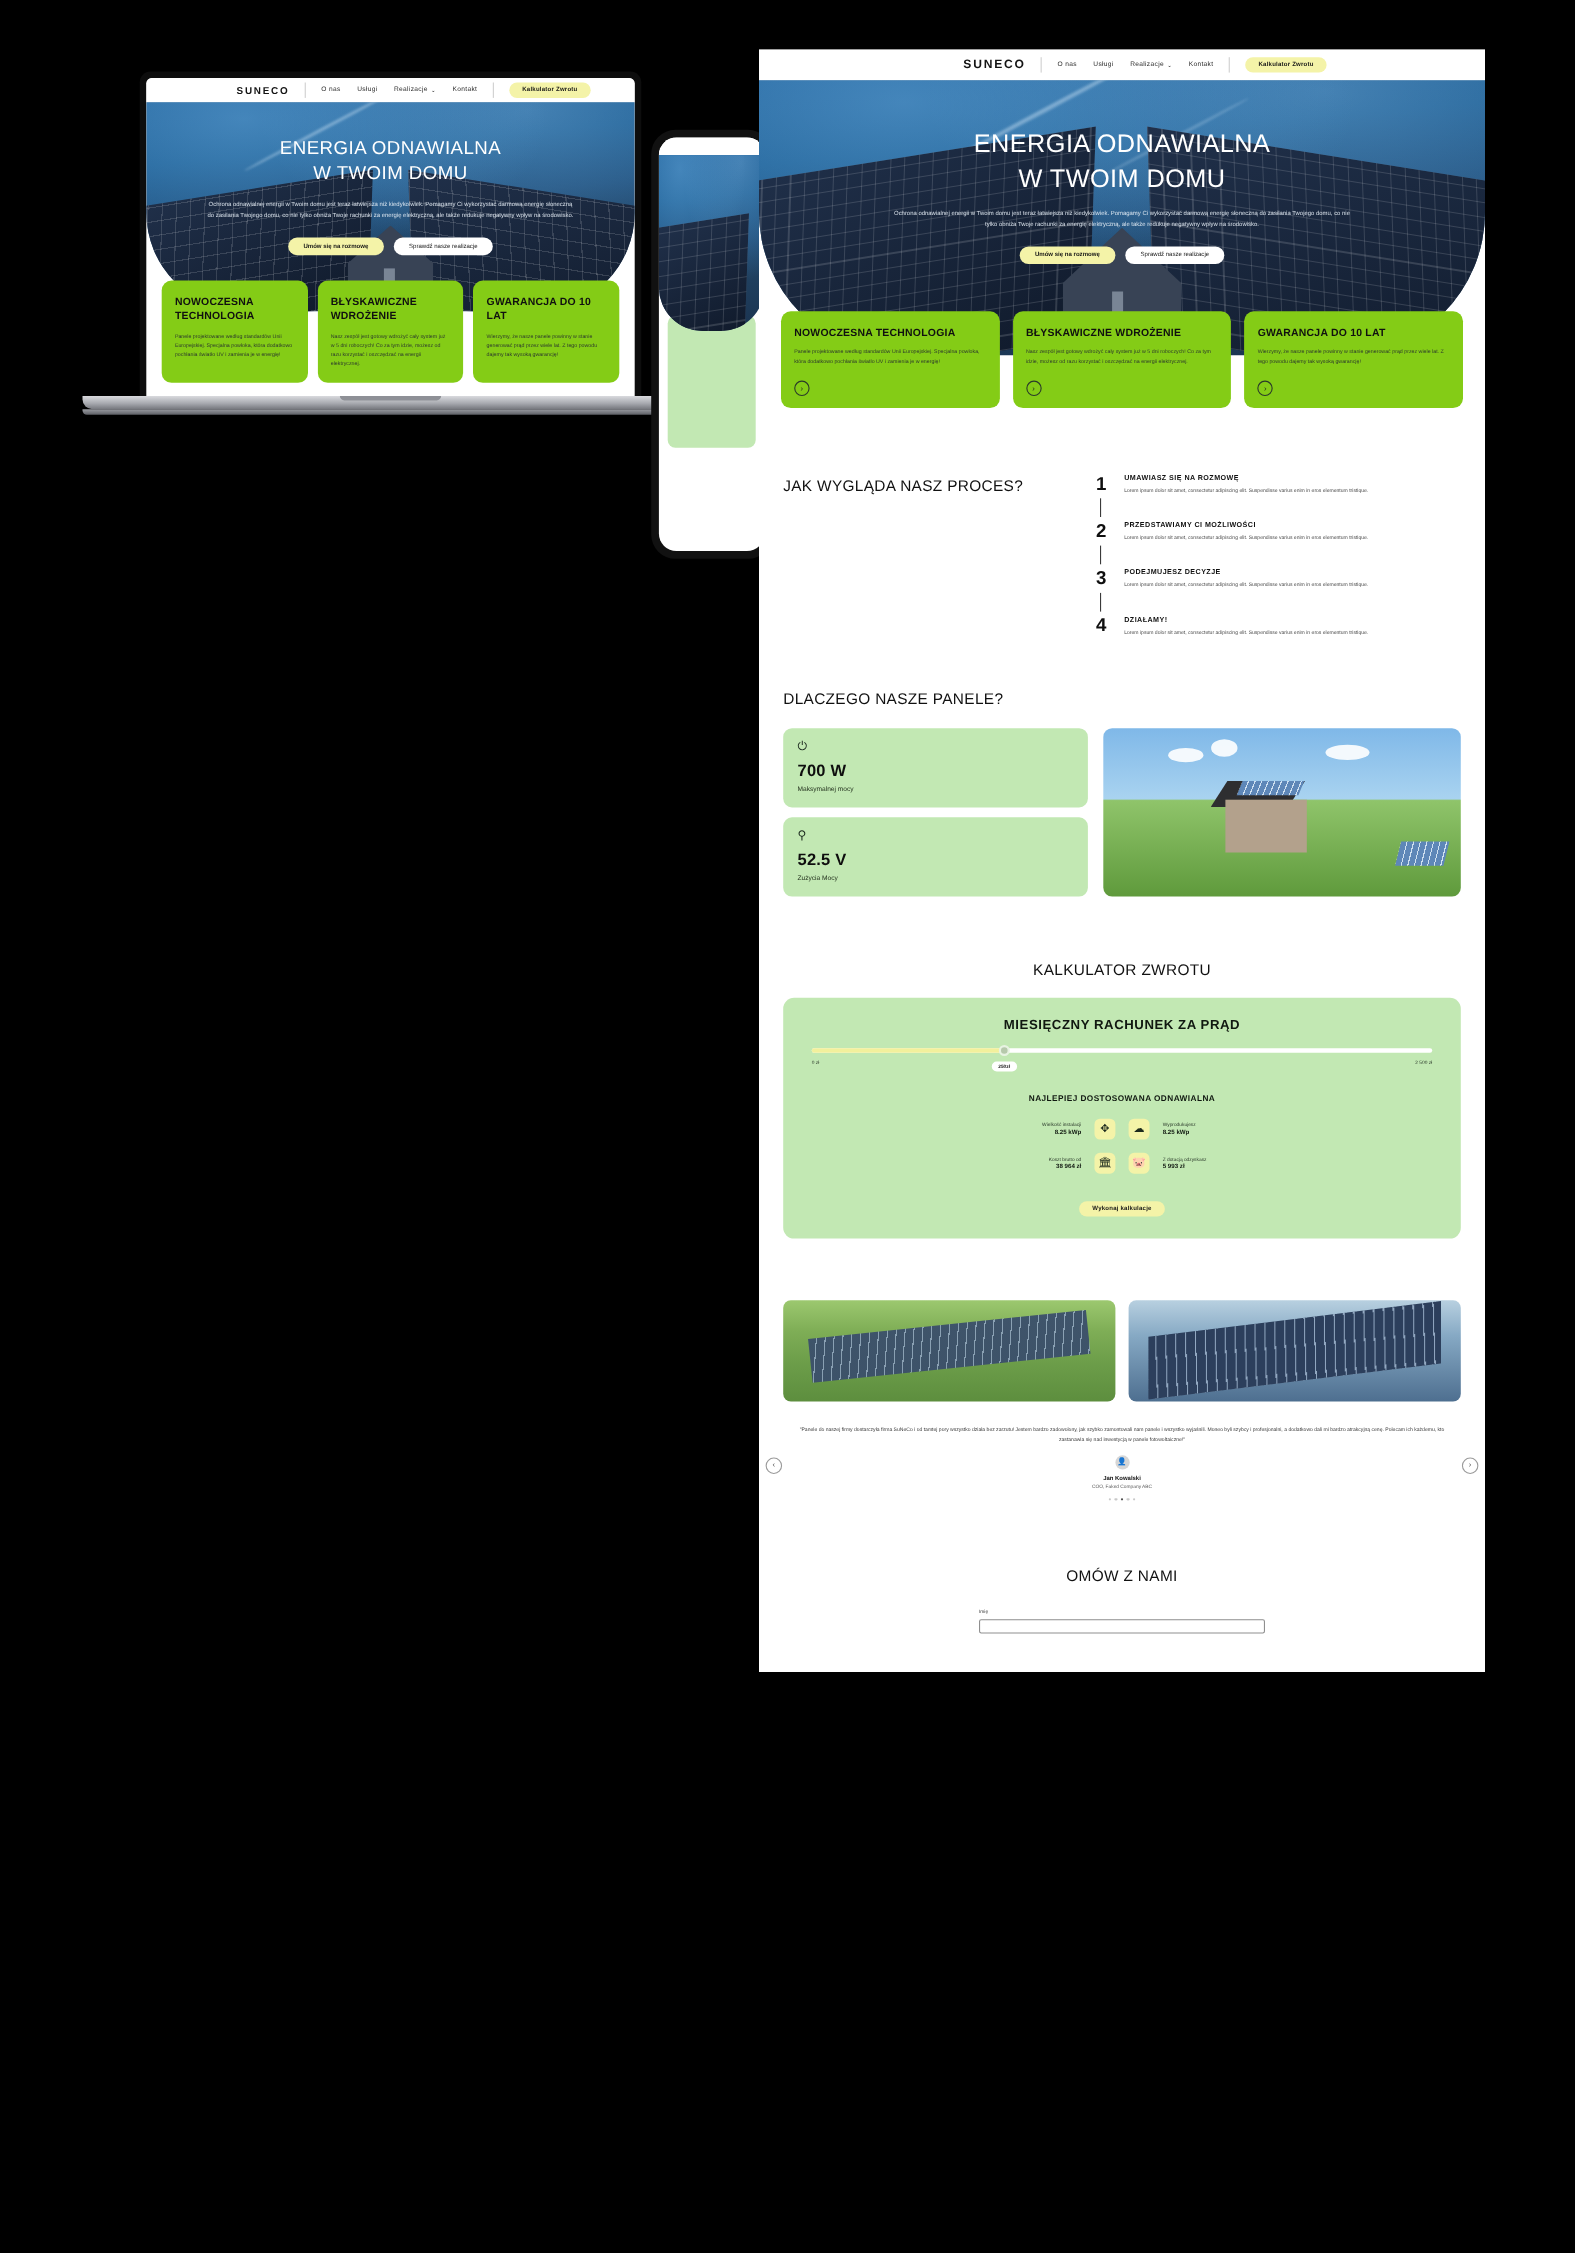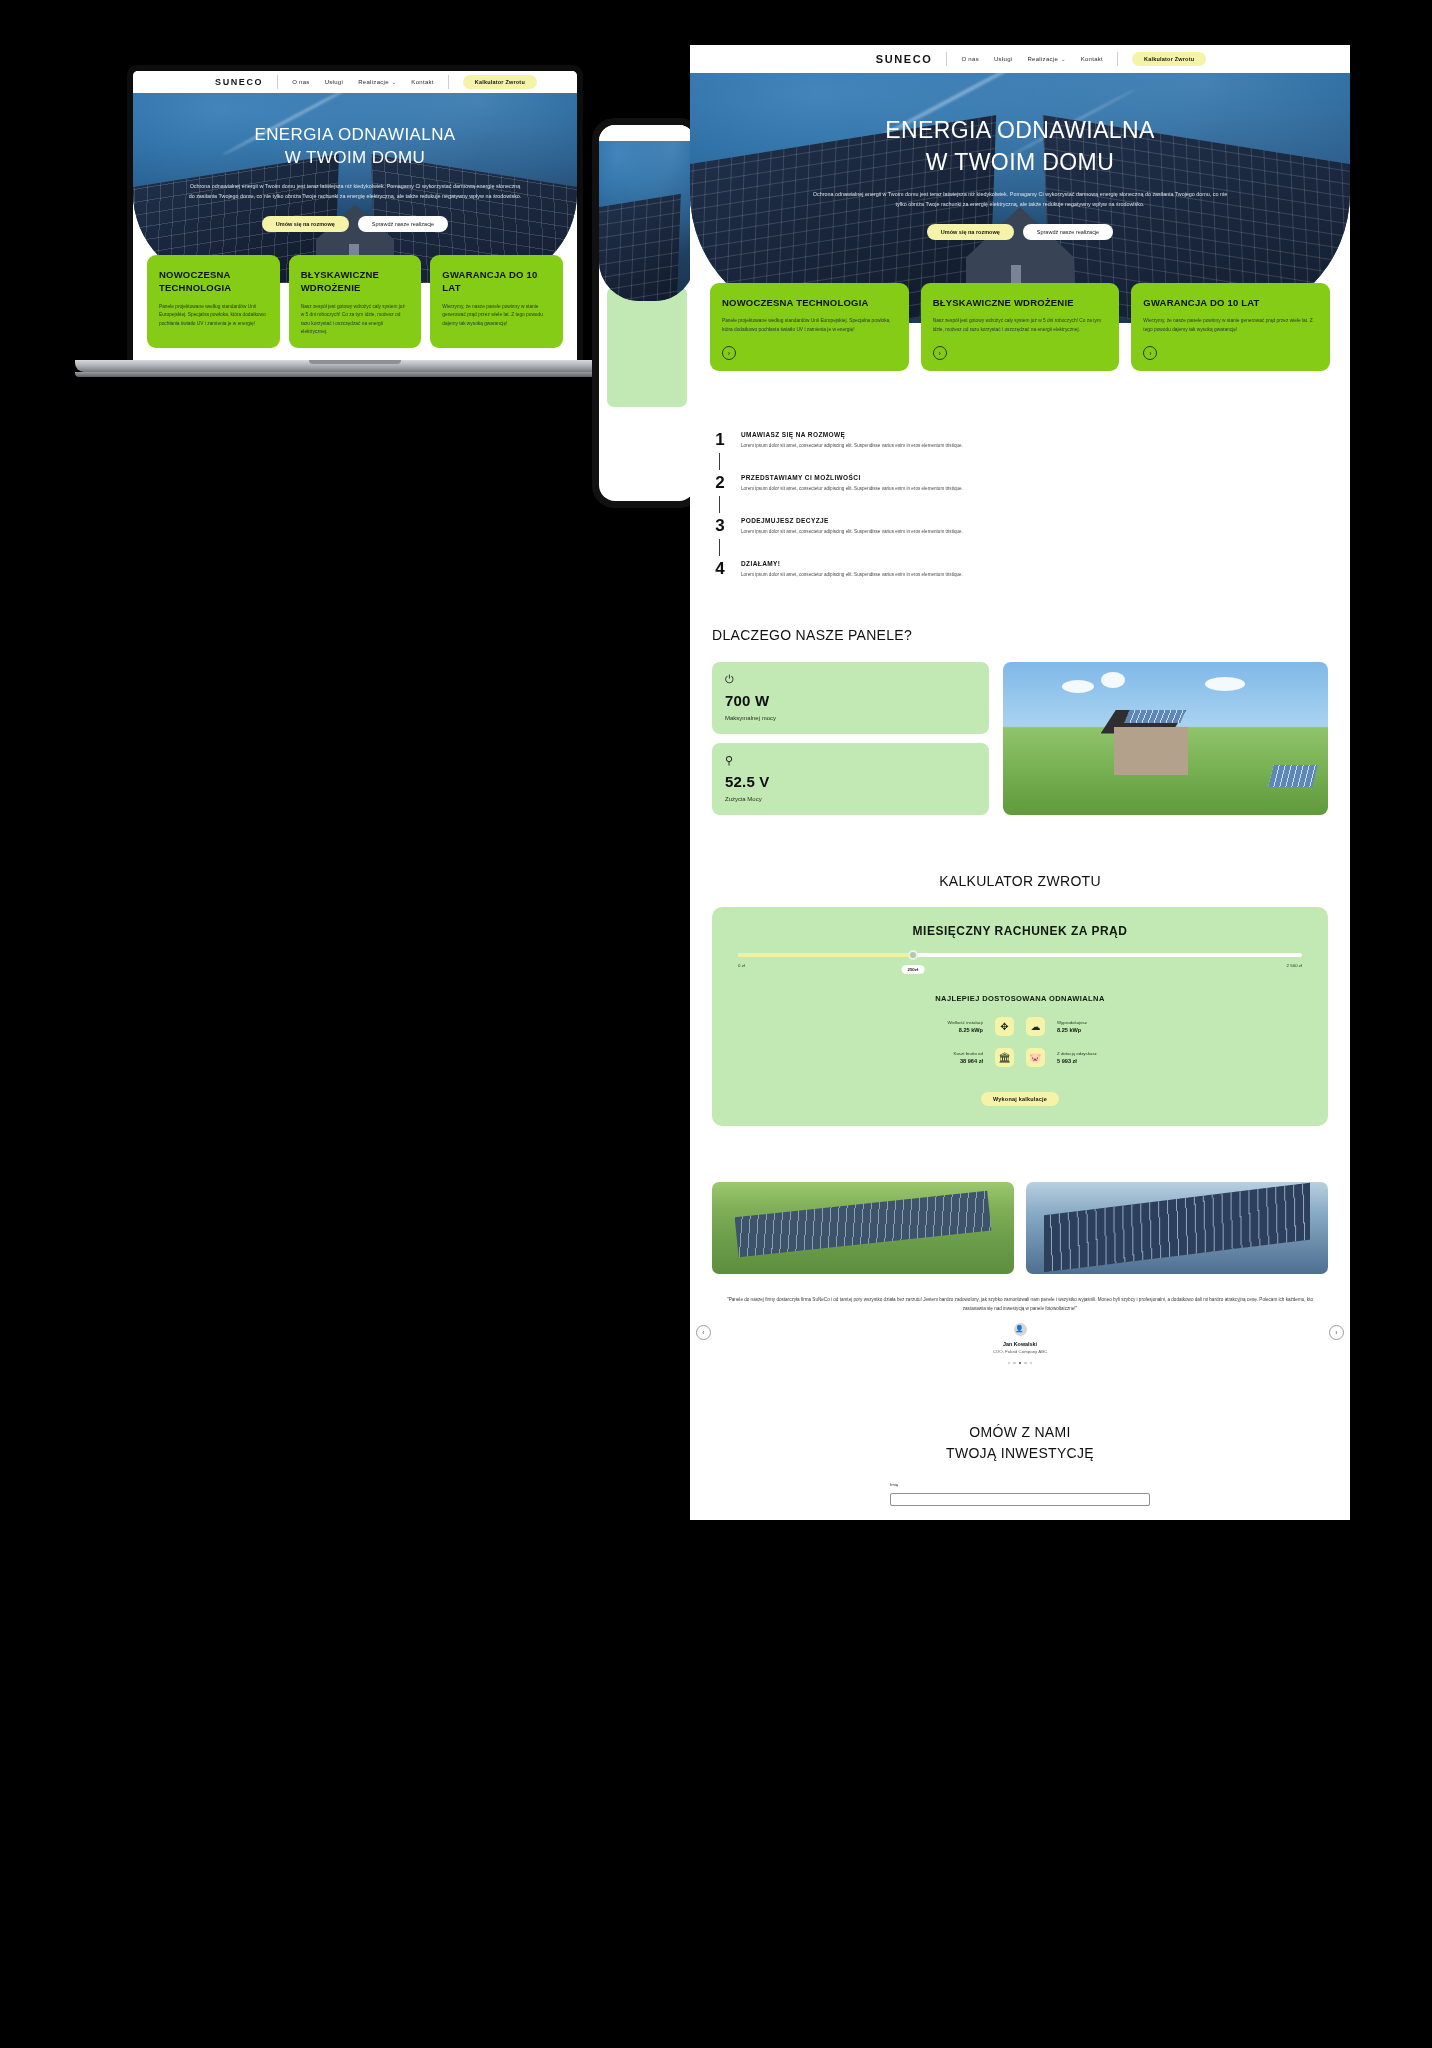--- a/index.html
+++ b/index.html
@@ -301,20 +301,23 @@
     </div>
     <div class="fcard">
       <h3>GWARANCJA DO 10 LAT</h3>
       <p>Wierzymy, że nasze panele powinny w stanie generować prąd przez wiele lat. Z tego powodu dajemy tak wysoką gwarancję!</p>
       <div class="arrow-circle">›</div>
     </div>
   </div>
 
   <div class="section">
     <div class="process">
+      <div class="process-left">
+        <div class="sec-title">JAK WYGLĄDA NASZ PROCES?</div>
+      </div>
       <div class="steps">
         <div class="step">
           <div class="step-num">1</div>
           <div class="step-line"></div>
           <div class="step-body">
             <h4>UMAWIASZ SIĘ NA ROZMOWĘ</h4>
             <p>Lorem ipsum dolor sit amet, consectetur adipiscing elit. Suspendisse varius enim in eros elementum tristique.</p>
           </div>
         </div>
         <div class="step">
@@ -436,21 +439,20 @@
       <div class="dot"></div>
       <div class="dot"></div>
       <div class="dot active"></div>
       <div class="dot"></div>
       <div class="dot"></div>
     </div>
   </div>
 
   <div class="section contact">
     <div class="sec-title">OMÓW Z NAMI</div>
-    <div class="sec-title">TWOJĄ INWESTYCJĘ</div>
     <div class="form">
       <div class="fld">
         <label>Imię</label>
         <input type="text" value="" style="">
       </div>
 
     </div>
   </div>
 
 </div>

